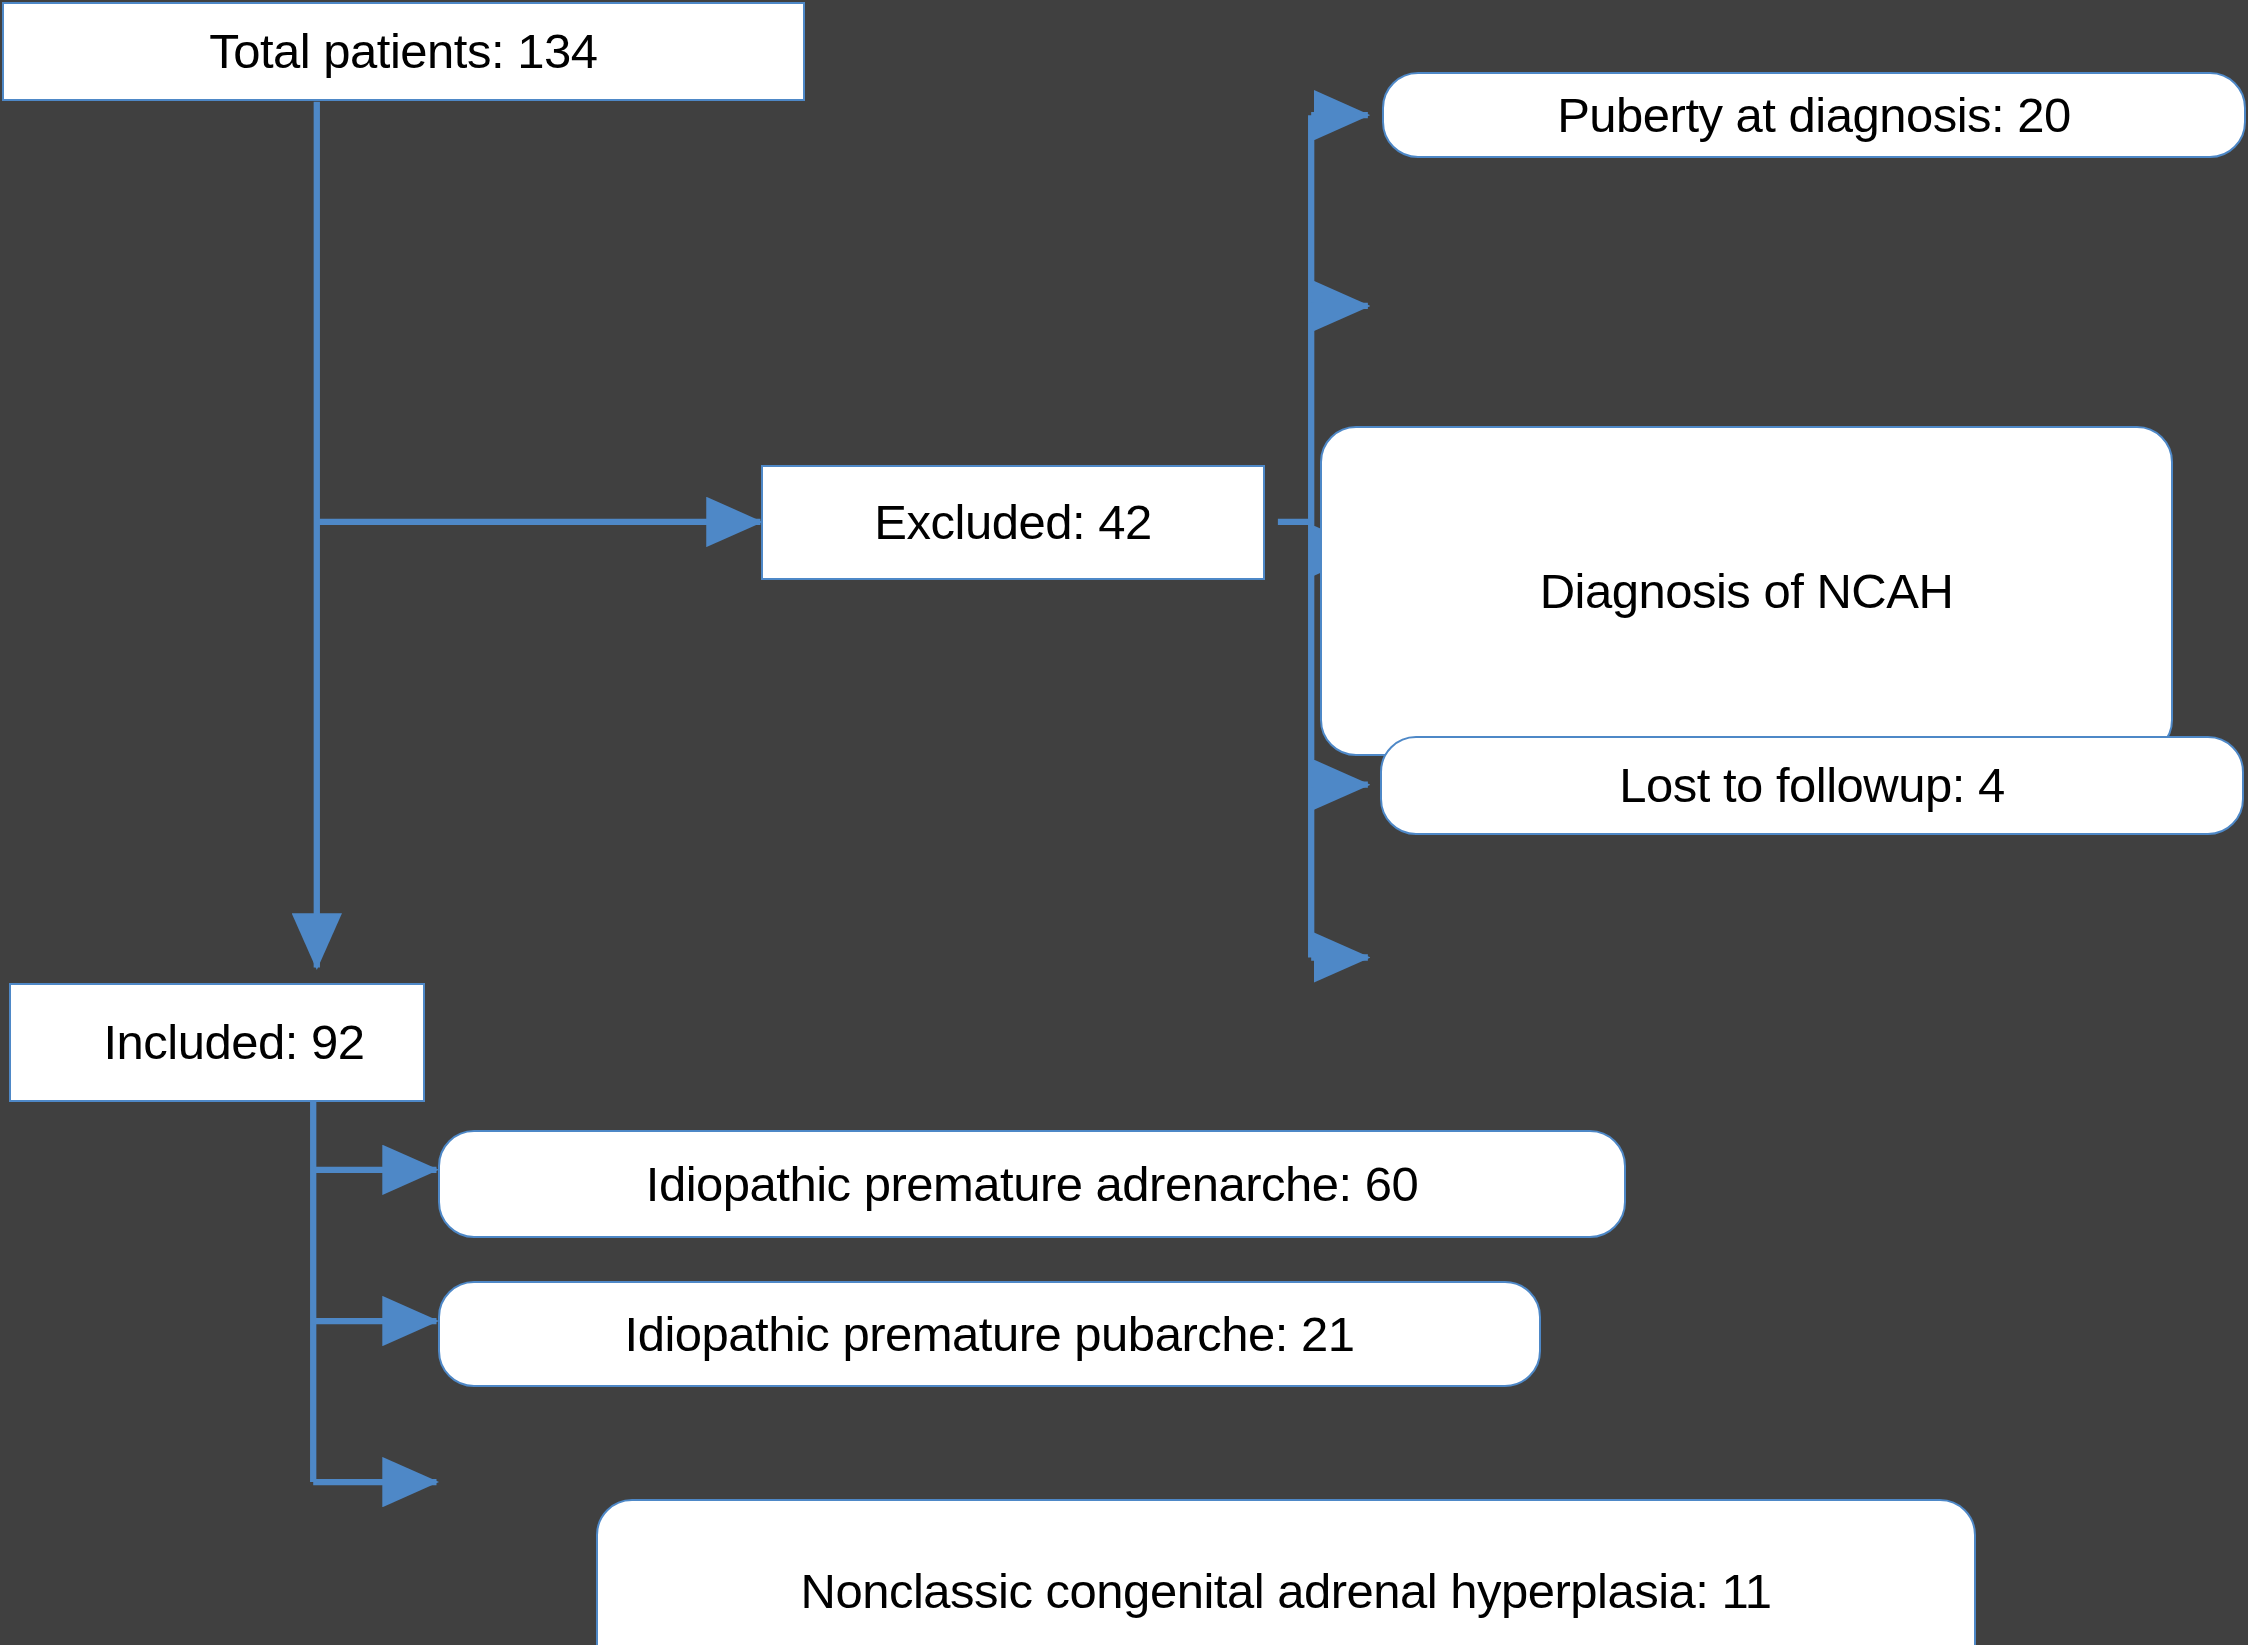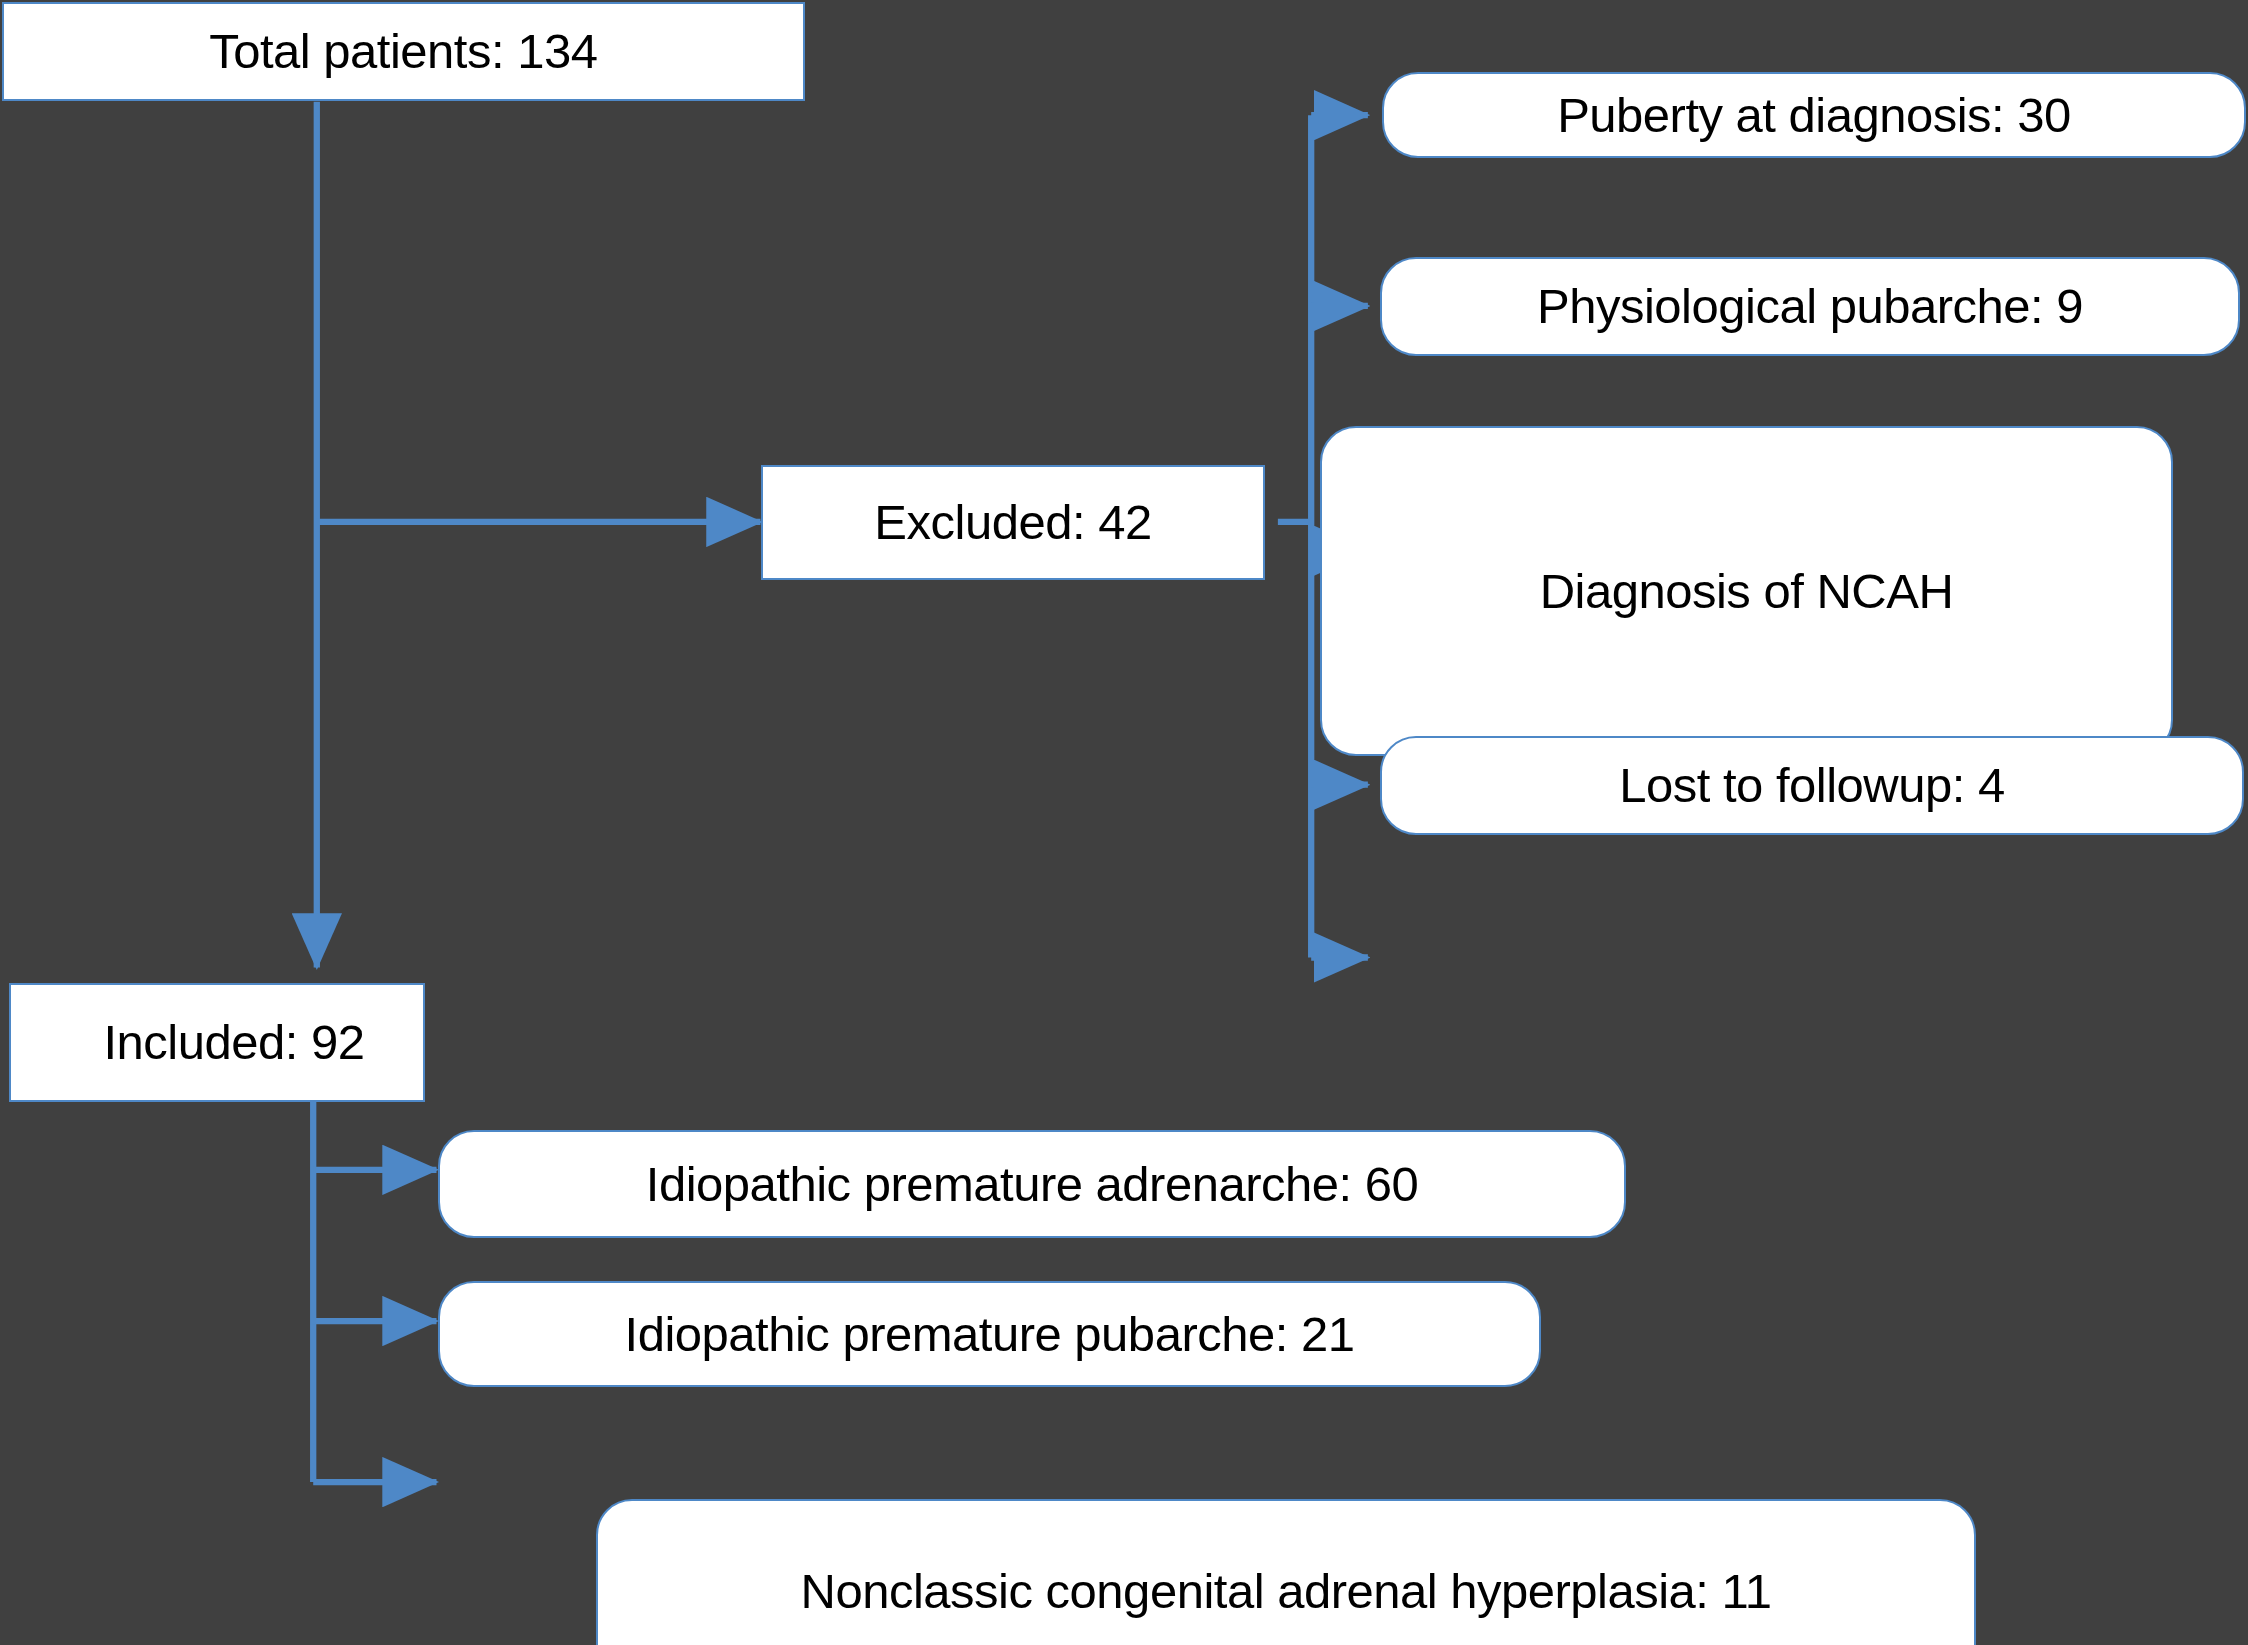--- a/index.html
+++ b/index.html
@@ -90,26 +90,23 @@
 
   <div class="node rect" style="left:761px; top:465px; width:504px; height:115px;">
     <span class="label">Excluded: 42</span>
   </div>
 
   <div class="node rect" style="left:9px; top:983px; width:416px; height:119px;padding-left:34px;">
     <span class="label">Included: 92</span>
   </div>
 
   <div class="node round" style="left:1382px; top:72px; width:864px; height:86px;">
-    <span class="label">Puberty at diagnosis: 30</span>
+    <span class="label">Puberty at diagnosis: 20</span>
   </div>
 
-  <div class="node round" style="left:1380px; top:257px; width:860px; height:99px;">
-    <span class="label">Physiological pubarche: 9</span>
-  </div>
 
   <div class="node round" style="left:1320px; top:418px; width:853px; height:330px;margin-top:8px;">
     <span class="label">
       <span>Diagnosis of NCAH</span><br>
     </span>
   </div>
 
   <div class="node round" style="left:1380px; top:736px; width:864px; height:99px;">
     <span class="label">Lost to followup: 4</span>
   </div>

